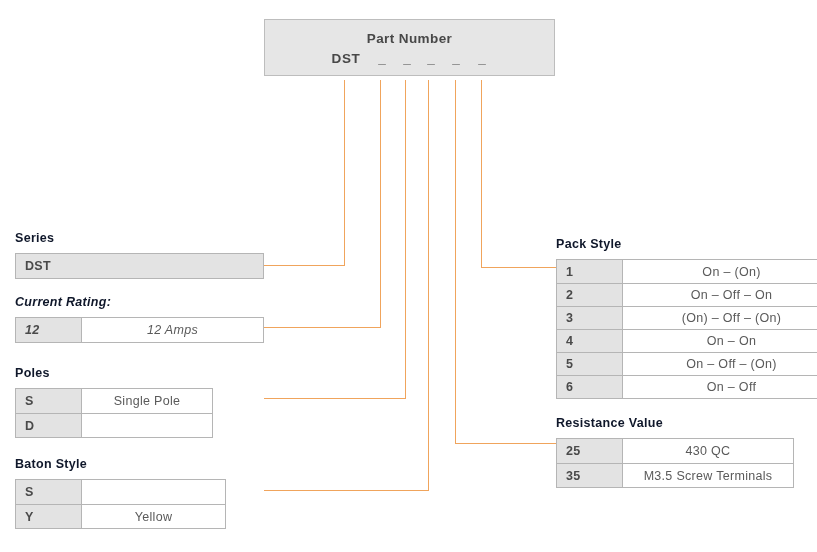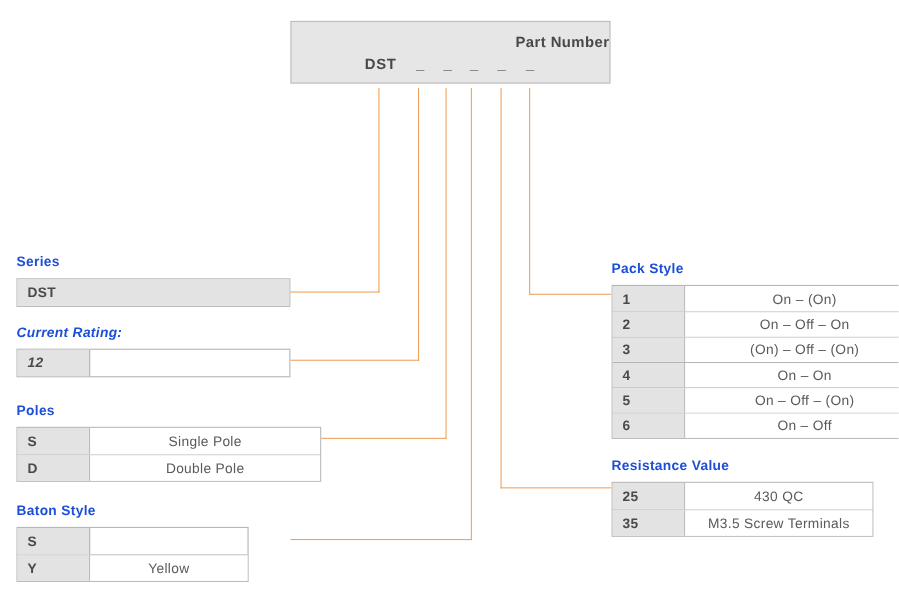--- a/index.html
+++ b/index.html
@@ -20,21 +20,21 @@
   .pn-box {
     position: absolute;
     left: 264px; top: 19px;
     width: 291px; height: 57px;
     background: #e6e6e6;
     border: 1px solid #bdbdbd;
   }
   .pn-title {
     position: absolute;
     left: 0; right: 0; top: 11px;
-    text-align: right;
+    text-align: center;
     font-size: 13.5px;
     font-weight: bold;
     letter-spacing: 0.4px;
     color: #484848;
   }
   .pn-code { position: absolute; left: 0; right: 0; top: 31px; height: 18px; }
   .pn-prefix {
     position: absolute;
     left: 61px; width: 40px;
     text-align: center;
@@ -67,21 +67,21 @@
   .conn.c-baton      { left: 264px; top: 80px; width: 165px; height: 411px; }
   .conn.c-resistance { left: 455px; top: 80px; width: 101px; height: 364px; }
   .conn.c-pack       { left: 481px; top: 80px; width: 75px;  height: 188px; }
 
   
   .section { position: absolute; }
   .sec-label {
     font-size: 12.5px;
     font-weight: bold;
     letter-spacing: 0.3px;
-    color: #1d4ed8;
+    color: #0f172a;
     margin-bottom: 8px;
     line-height: 13px;
   }
   .tbl {
     border: 1px solid #b5b5b5;
     background: #ffffff;
     width: 100%;
   }
   .tbl-row {
     display: flex;
@@ -113,21 +113,21 @@
     flex: 1 1 auto;
     justify-content: center;
     text-align: center;
     background: #ffffff;
     color: #5a5a5a;
   }
 
   
   .sec-series      { left: 15px;  top: 232px; width: 249px; }
   .sec-current     { left: 15px;  top: 296px; width: 249px; font-style: italic; }
-  .sec-poles       { left: 15px;  top: 367px; width: 277px; }
+  .sec-poles       { left: 15px;  top: 367px; width: 198px; }
   .sec-baton       { left: 15px;  top: 458px; width: 211px; }
   .sec-pack        { left: 556px; top: 238px; width: 285px; }
   .sec-resistance  { left: 556px; top: 417px; width: 238px; }
 </style>
 </head>
 <body>
 
 <div class="canvas">
 
   <div class="pn-box">
@@ -156,34 +156,34 @@
         <div class="cell key full">DST</div>
       </div>
     </div>
   </div>
 
   <div class="section sec-current">
     <div class="sec-label">Current Rating:</div>
     <div class="tbl">
       <div class="tbl-row">
         <div class="cell key">12</div>
+        <div class="cell val">12 Amps</div>
       </div>
     </div>
   </div>
 
   <div class="section sec-poles">
     <div class="sec-label">Poles</div>
     <div class="tbl">
       <div class="tbl-row">
         <div class="cell key">S</div>
         <div class="cell val">Single Pole</div>
       </div>
       <div class="tbl-row">
         <div class="cell key">D</div>
-        <div class="cell val">Double Pole</div>
       </div>
     </div>
   </div>
 
   <div class="section sec-baton">
     <div class="sec-label">Baton Style</div>
     <div class="tbl">
       <div class="tbl-row">
         <div class="cell key">S</div>
       </div>

